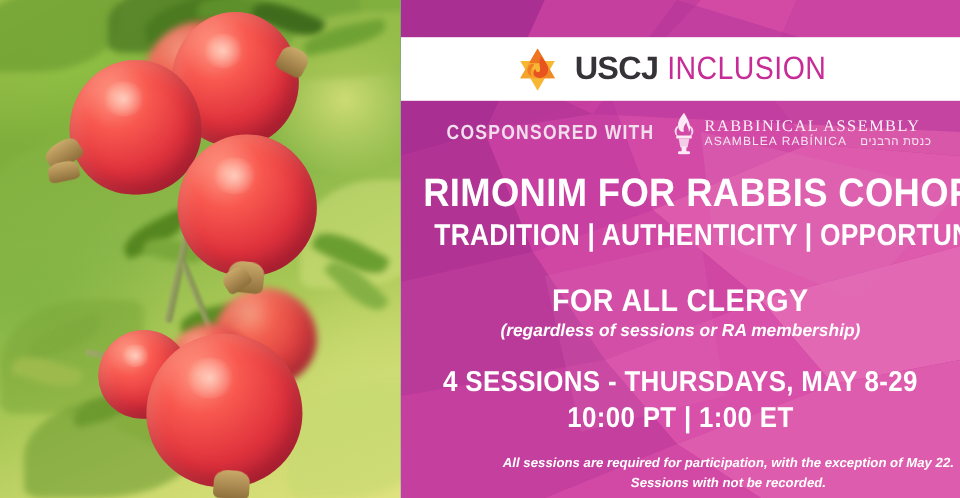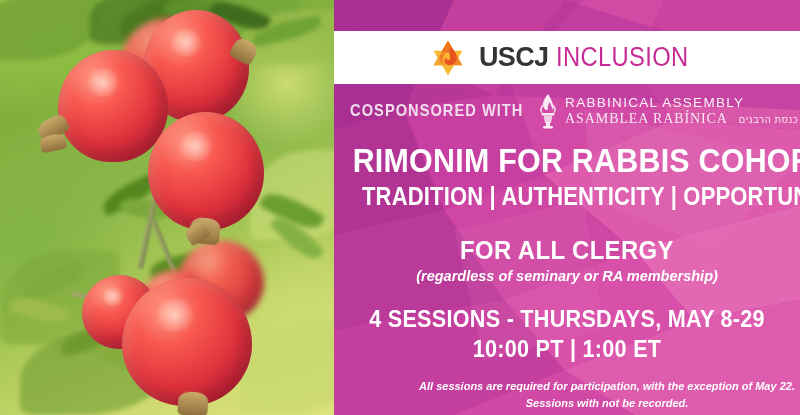--- a/index.html
+++ b/index.html
@@ -69,27 +69,27 @@
     display:flex;align-items:center;justify-content:center;
   }
   .cosponsor-label{
     font-size:17px;font-weight:bold;letter-spacing:1.2px;color:#f2ddec;
     transform:scaleX(.86);transform-origin:center;white-space:nowrap;
   }
   .ra-logo{display:flex;align-items:center;gap:6px;}
   .torch{width:22px;height:36px;display:block;}
   .ra-text{text-align:left;line-height:1.05;}
   .ra-line1{
-    font-family:Liberation Sans, sans-serif;font-size:13.5px;letter-spacing:1.3px;
+    font-family:Liberation Serif, serif;font-size:13.5px;letter-spacing:1.3px;
     color:#fdf3fa;white-space:nowrap;
   }
   .ra-line2{
     display:flex;align-items:baseline;gap:11px;margin-top:2px;white-space:nowrap;
   }
-  .ra-es{font-family:Liberation Serif, serif;font-size:14px;letter-spacing:.9px;color:#f7e6f2;}
+  .ra-es{font-family:Liberation Sans, sans-serif;font-size:10px;letter-spacing:.9px;color:#f7e6f2;}
   .ra-he{font-family:Liberation Sans, sans-serif;font-size:9.5px;letter-spacing:.6px;color:#f7e6f2;direction:rtl;}
 
   .headline{
     position:absolute;left:0;top:58px;width:466px;
     font-size:33px;font-weight:bold;letter-spacing:.3px;color:#fff;
     transform:scaleX(.92);transform-origin:center;white-space:nowrap;
   }
   .subhead{
     position:absolute;left:0;top:98px;width:466px;
     font-size:25px;font-weight:bold;letter-spacing:.2px;color:#fff;
@@ -251,21 +251,21 @@
               <span class="ra-es">ASAMBLEA RABÍNICA</span>
               <span class="ra-he">כנסת הרבנים</span>
             </div>
           </div>
         </div>
       </div>
 
       <div class="headline">RIMONIM FOR RABBIS COHORT:</div>
       <div class="subhead">TRADITION | AUTHENTICITY | OPPORTUNITY</div>
       <div class="clergy">FOR ALL CLERGY</div>
-      <div class="paren">(regardless of seminary or RA membership)</div>
+      <div class="paren">(regardless of sessions or RA membership)</div>
       <div class="sessions">4 SESSIONS - THURSDAYS, MAY 8-29</div>
       <div class="times">10:00 PT | 1:00 ET</div>
 
       <div class="fineprint">
         <div>All sessions are required for participation, with the exception of May 22.</div>
         <div>Sessions with not be recorded.</div>
       </div>
 
     </div>
   </div>

